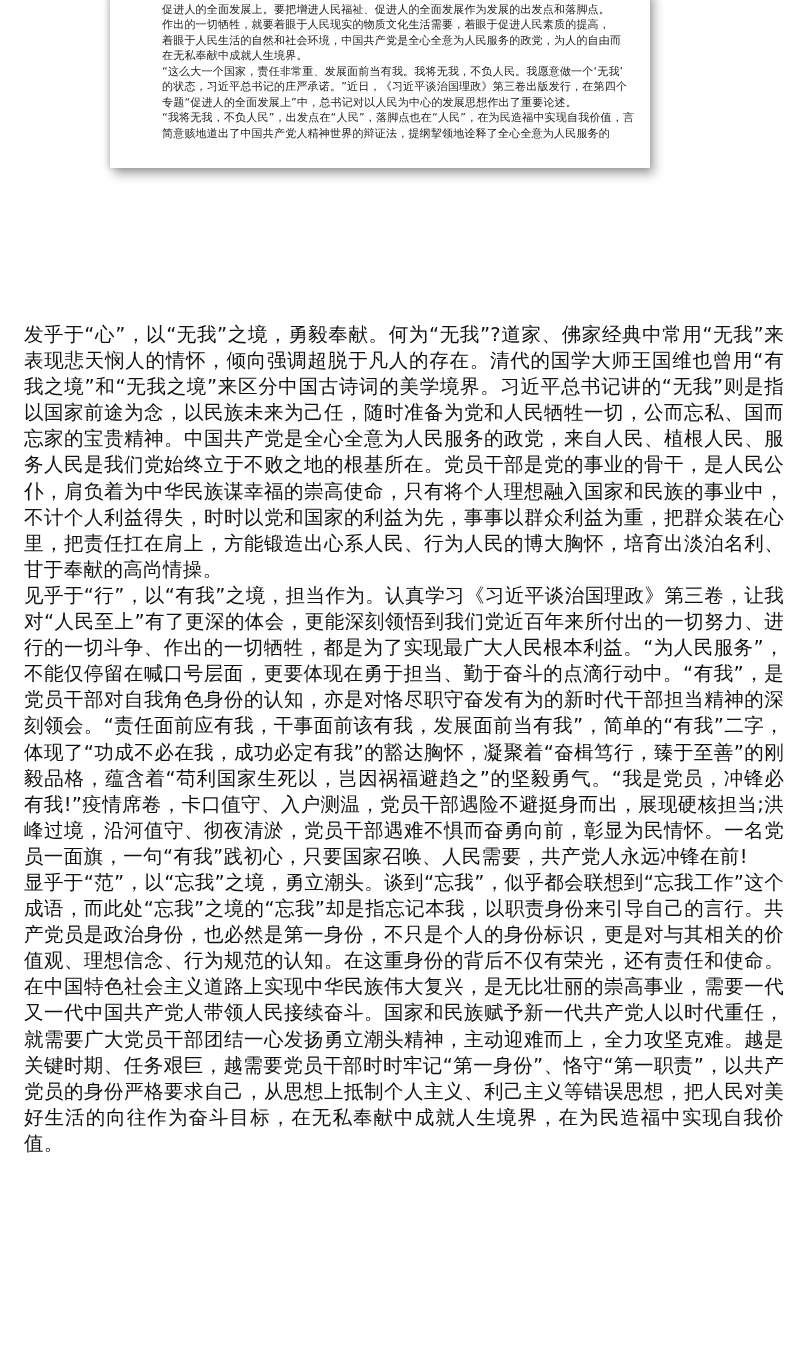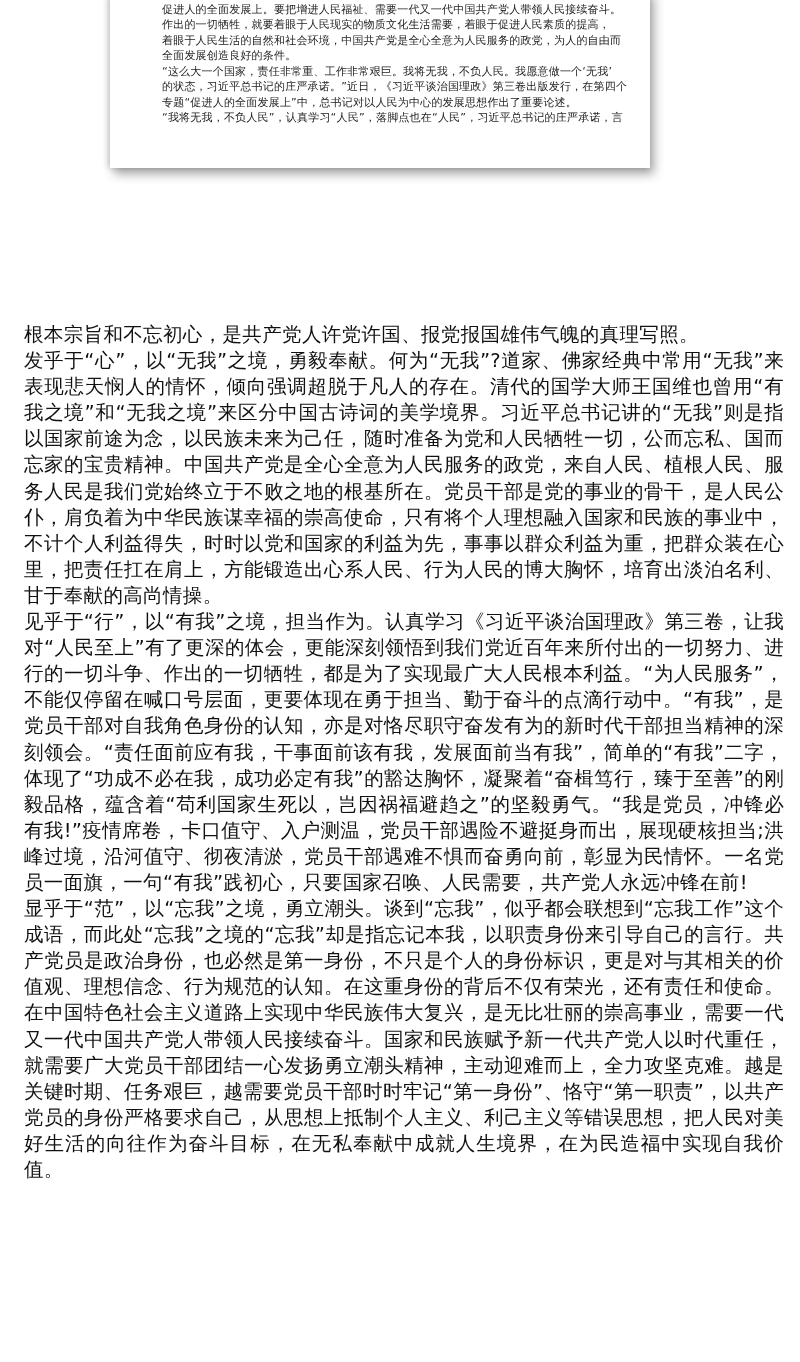--- a/index.html
+++ b/index.html
@@ -15,29 +15,29 @@
   .preview-card p.first { margin-top:-4px; }
   .article { position:absolute; left:24px; top:322px; width:760px; }
   .article p { margin:0; font-size:19.5px; line-height:26.1px; color:#111; letter-spacing:0.35px; text-align:justify; }
 </style>
 </head>
 <body>
 
 <div class="preview-card">
   <div class="inner">
     <p class="first">马克思主义最根本的价值追求。以人民为中心的发展，就要始终坚持把推动发展的目的放在</p>
-    <p>促进人的全面发展上。要把增进人民福祉、需要一代又一代中国共产党人带领人民接续奋斗。</p>
+    <p>促进人的全面发展上。要把增进人民福祉、促进人的全面发展作为发展的出发点和落脚点。</p>
     <p>作出的一切牺牲，就要着眼于人民现实的物质文化生活需要，着眼于促进人民素质的提高，</p>
     <p>着眼于人民生活的自然和社会环境，中国共产党是全心全意为人民服务的政党，为人的自由而</p>
-    <p>全面发展创造良好的条件。</p>
-    <p>“这么大一个国家，责任非常重、工作非常艰巨。我将无我，不负人民。我愿意做一个‘无我’</p>
+    <p>在无私奉献中成就人生境界。</p>
+    <p>“这么大一个国家，责任非常重、发展面前当有我。我将无我，不负人民。我愿意做一个‘无我’</p>
     <p>的状态，习近平总书记的庄严承诺。”近日，《习近平谈治国理政》第三卷出版发行，在第四个</p>
     <p>专题“促进人的全面发展上”中，总书记对以人民为中心的发展思想作出了重要论述。</p>
-    <p>“我将无我，不负人民”，认真学习“人民”，落脚点也在“人民”，习近平总书记的庄严承诺，言</p>
+    <p>“我将无我，不负人民”，出发点在“人民”，落脚点也在“人民”，在为民造福中实现自我价值，言</p>
+    <p>简意赅地道出了中国共产党人精神世界的辩证法，提纲挈领地诠释了全心全意为人民服务的</p>
   </div>
 </div>
 
 <div class="article">
-  <p>根本宗旨和不忘初心，是共产党人许党许国、报党报国雄伟气魄的真理写照。</p>
   <p>发乎于“心”，以“无我”之境，勇毅奉献。何为“无我”?道家、佛家经典中常用“无我”来表现悲天悯人的情怀，倾向强调超脱于凡人的存在。清代的国学大师王国维也曾用“有我之境”和“无我之境”来区分中国古诗词的美学境界。习近平总书记讲的“无我”则是指以国家前途为念，以民族未来为己任，随时准备为党和人民牺牲一切，公而忘私、国而忘家的宝贵精神。中国共产党是全心全意为人民服务的政党，来自人民、植根人民、服务人民是我们党始终立于不败之地的根基所在。党员干部是党的事业的骨干，是人民公仆，肩负着为中华民族谋幸福的崇高使命，只有将个人理想融入国家和民族的事业中，不计个人利益得失，时时以党和国家的利益为先，事事以群众利益为重，把群众装在心里，把责任扛在肩上，方能锻造出心系人民、行为人民的博大胸怀，培育出淡泊名利、甘于奉献的高尚情操。</p>
   <p>见乎于“行”，以“有我”之境，担当作为。认真学习《习近平谈治国理政》第三卷，让我对“人民至上”有了更深的体会，更能深刻领悟到我们党近百年来所付出的一切努力、进行的一切斗争、作出的一切牺牲，都是为了实现最广大人民根本利益。“为人民服务”，不能仅停留在喊口号层面，更要体现在勇于担当、勤于奋斗的点滴行动中。“有我”，是党员干部对自我角色身份的认知，亦是对恪尽职守奋发有为的新时代干部担当精神的深刻领会。“责任面前应有我，干事面前该有我，发展面前当有我”，简单的“有我”二字，体现了“功成不必在我，成功必定有我”的豁达胸怀，凝聚着“奋楫笃行，臻于至善”的刚毅品格，蕴含着“苟利国家生死以，岂因祸福避趋之”的坚毅勇气。“我是党员，冲锋必有我!”疫情席卷，卡口值守、入户测温，党员干部遇险不避挺身而出，展现硬核担当;洪峰过境，沿河值守、彻夜清淤，党员干部遇难不惧而奋勇向前，彰显为民情怀。一名党员一面旗，一句“有我”践初心，只要国家召唤、人民需要，共产党人永远冲锋在前!</p>
   <p>显乎于“范”，以“忘我”之境，勇立潮头。谈到“忘我”，似乎都会联想到“忘我工作”这个成语，而此处“忘我”之境的“忘我”却是指忘记本我，以职责身份来引导自己的言行。共产党员是政治身份，也必然是第一身份，不只是个人的身份标识，更是对与其相关的价值观、理想信念、行为规范的认知。在这重身份的背后不仅有荣光，还有责任和使命。在中国特色社会主义道路上实现中华民族伟大复兴，是无比壮丽的崇高事业，需要一代又一代中国共产党人带领人民接续奋斗。国家和民族赋予新一代共产党人以时代重任，就需要广大党员干部团结一心发扬勇立潮头精神，主动迎难而上，全力攻坚克难。越是关键时期、任务艰巨，越需要党员干部时时牢记“第一身份”、恪守“第一职责”，以共产党员的身份严格要求自己，从思想上抵制个人主义、利己主义等错误思想，把人民对美好生活的向往作为奋斗目标，在无私奉献中成就人生境界，在为民造福中实现自我价值。</p>
 </div>
 
 </body></html>

